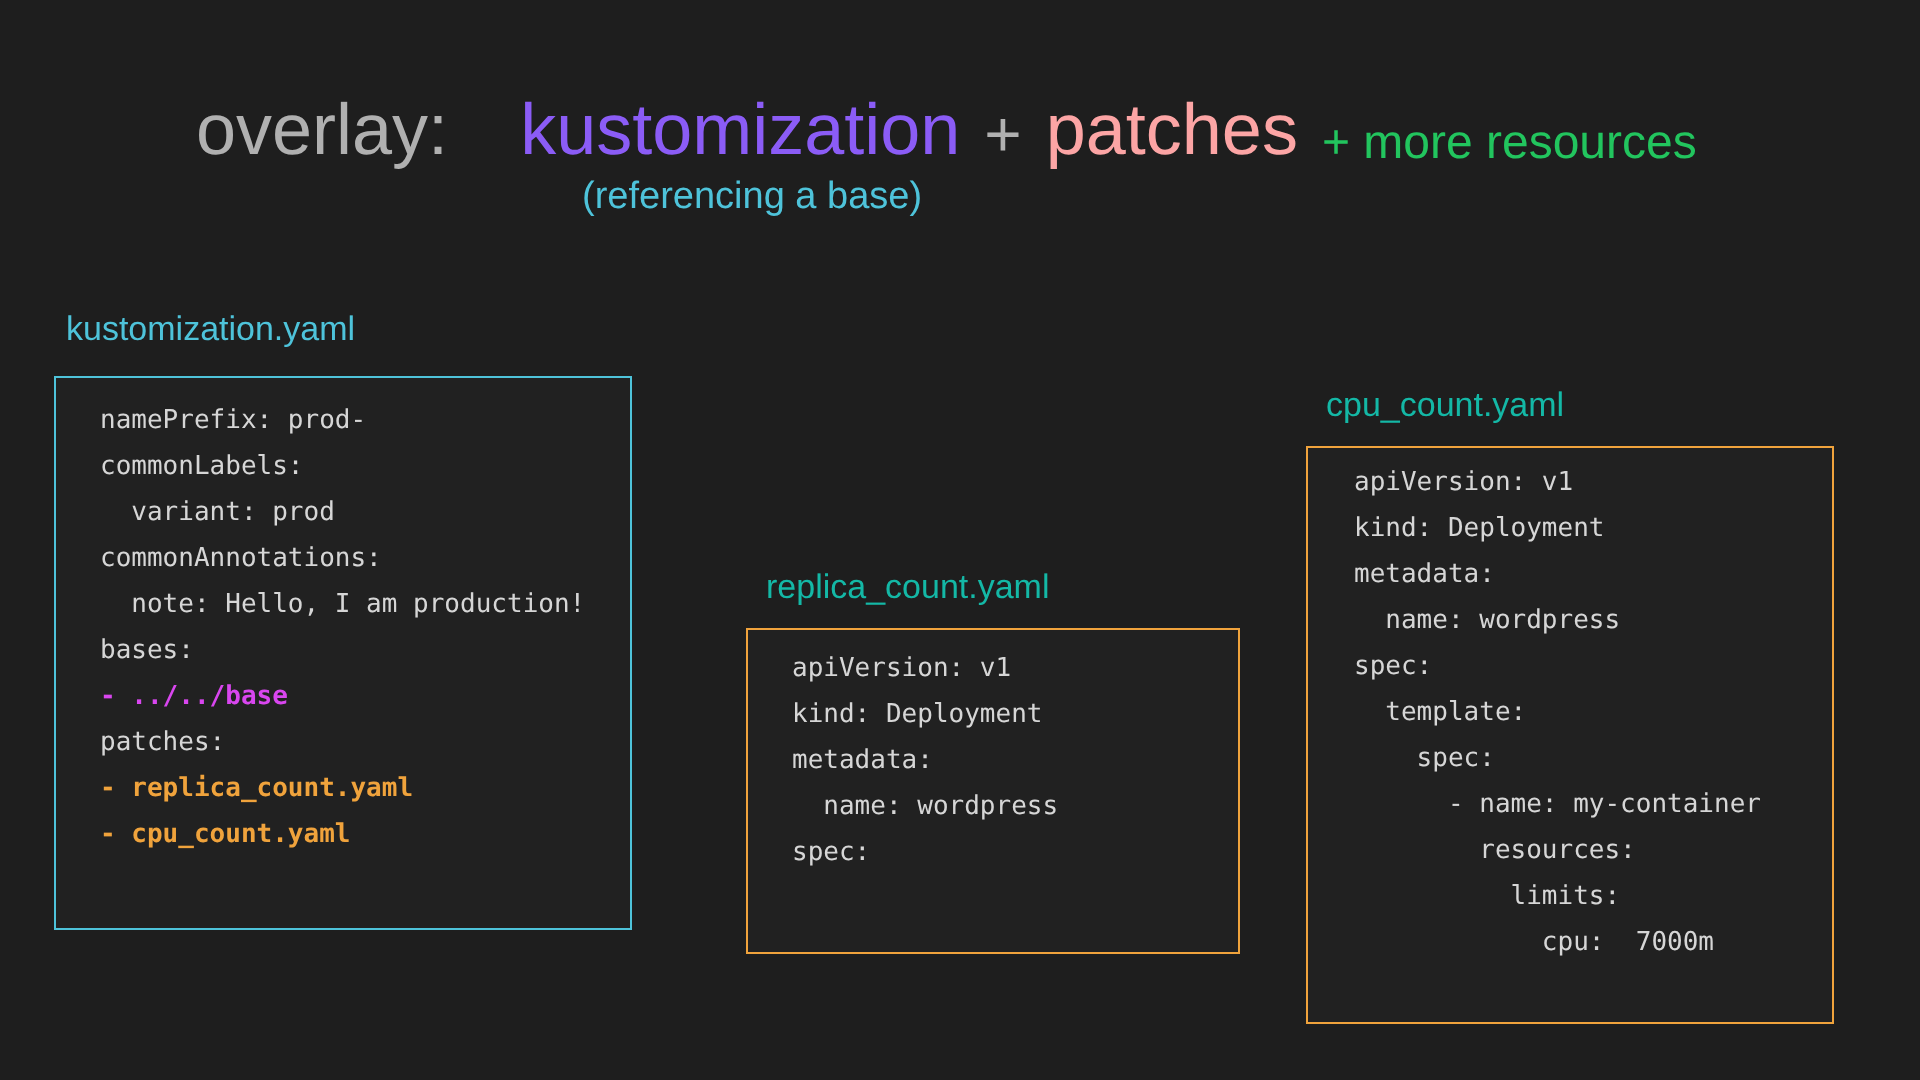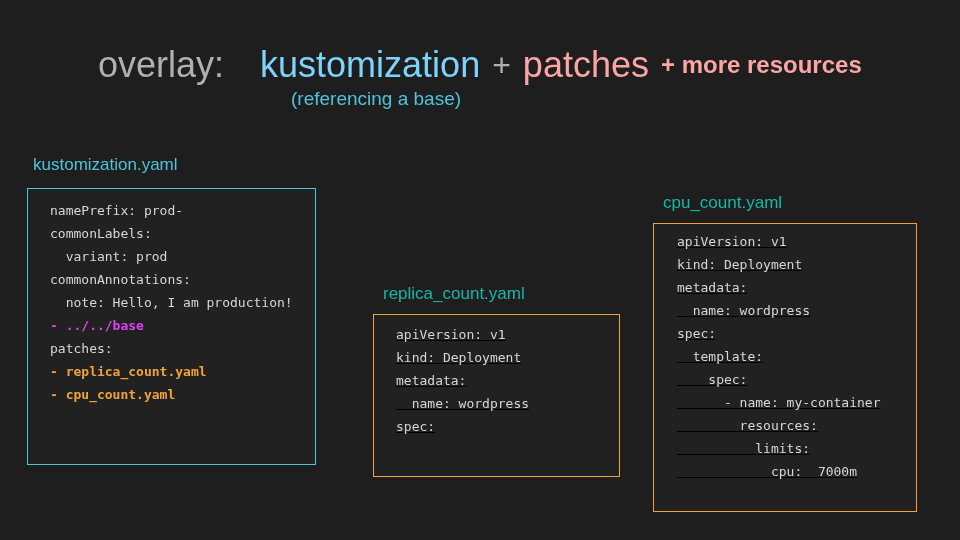--- a/index.html
+++ b/index.html
@@ -4,41 +4,41 @@
 <style>
   html,body { margin:0; padding:0; background:#121212; }
   .slide {
     position:relative; width:960px; height:540px;
     background:#1e1e1e; overflow:hidden;
     font-family:"Liberation Sans", sans-serif;
   }
   
   .title-row {
     position:absolute; left:98px; top:44px;
-    display:flex; align-items:center; white-space:pre;
+    display:flex; align-items:flex-end; white-space:pre;
   }
   .t-overlay  { font-size:36px; color:#b0b0b0; }
-  .t-kust     { font-size:36px; color:#7dd3fc; margin-left:36px; }
+  .t-kust     { font-size:36px; color:#8b5cf6; margin-left:36px; }
   .t-plus     { font-size:32px; color:#b0b0b0; margin:0 12px; }
   .t-patches  { font-size:36px; color:#fca5a5; }
-  .t-more     { font-size:24px; color:#fca5a5; margin-left:12px;font-weight:bold; }
+  .t-more     { font-size:24px; color:#22c55e; margin-left:12px; }
   .subtitle   {
     position:absolute; left:291px; top:88px;
     font-size:19px; color:#4ec3da;
   }
   
   .panel-label { position:absolute; font-size:17px; }
   .lbl-cyan   { color:#4ec3da; }
   .lbl-orange { color:#14b8a6; }
   .codebox {
     position:absolute; box-sizing:border-box;
     background:#212121; border:1.5px solid #888;
   }
   .box-cyan   { border-color:#4ec3da; }
-  .box-orange { border-color:#f0a33c;text-decoration:underline; }
+  .box-orange { border-color:#f0a33c; }
   #box-kustomization { left:27px;  top:188px; width:289px; height:277px; padding:10px 8px 4px 22px; }
   #box-replica       { left:373px; top:314px; width:247px; height:163px; padding:8px 8px 0 22px; }
   #box-cpu           { left:653px; top:223px; width:264px; height:289px; padding:6px 8px 0 23px; }
   .code-line {
     font-family:"DejaVu Sans Mono", monospace;
     font-size:13px; line-height:23px;
     color:#d6d6d6; white-space:pre;
   }
   .hl-cyan   { color:#d946ef; font-weight:bold; }
   .hl-orange { color:#f0a33c; font-weight:bold; }
@@ -57,20 +57,21 @@
   </div>
   <div class="subtitle">(referencing a base)</div>
 
   <div class="panel-label lbl-cyan" style="left:33px; top:155px;">kustomization.yaml</div>
   <div class="codebox box-cyan" id="box-kustomization">
     <div class="code-line">namePrefix: prod-</div>
     <div class="code-line">commonLabels:</div>
     <div class="code-line">  variant: prod</div>
     <div class="code-line">commonAnnotations:</div>
     <div class="code-line">  note: Hello, I am production!</div>
+    <div class="code-line">bases:</div>
     <div class="code-line hl-cyan">- ../../base</div>
     <div class="code-line">patches:</div>
     <div class="code-line hl-orange">- replica_count.yaml</div>
     <div class="code-line hl-orange">- cpu_count.yaml</div>
   </div>
 
   <div class="panel-label lbl-orange" style="left:383px; top:284px;">replica_count.yaml</div>
   <div class="codebox box-orange" id="box-replica">
     <div class="code-line">apiVersion: v1</div>
     <div class="code-line">kind: Deployment</div>

